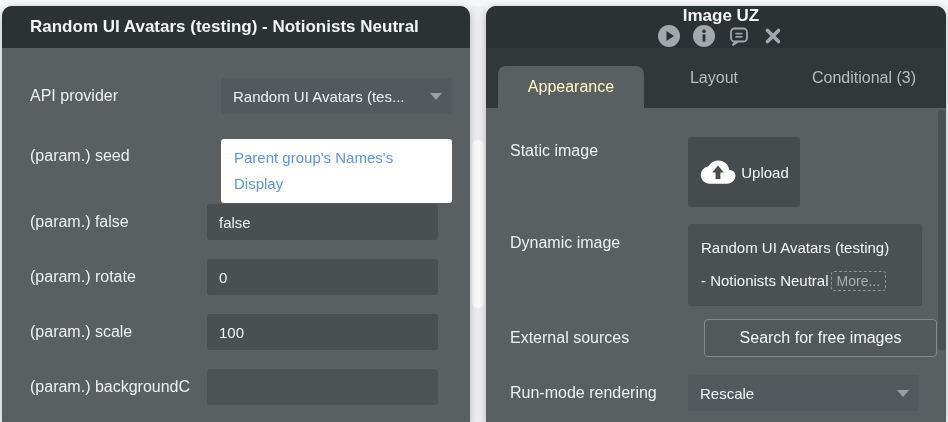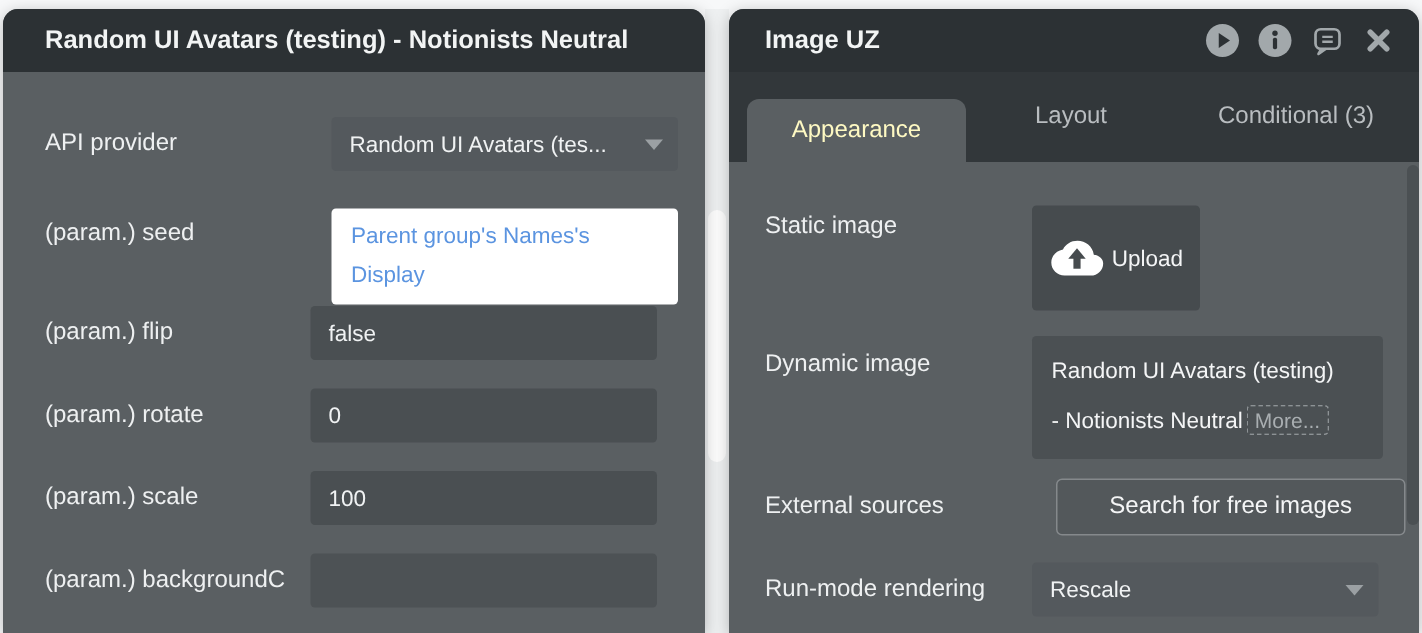--- a/index.html
+++ b/index.html
@@ -21,21 +21,21 @@
   .right-panel { left:486px; width:460px; }
 
   .panel-header {
     position:absolute; left:0; top:0; right:0; height:42px;
     background:#2c3134;
     border-radius:10px 10px 0 0;
     display:flex; align-items:center;
     color:#f2f4f4; font-size:17px; font-weight:600;
     padding:0 14px 0 28px;
   }
-  .right-panel .panel-header { padding-left:24px; }
+  .right-panel .panel-header { padding-left:24px;flex-direction:column; }
   .panel-header .title { flex:1; white-space:nowrap; overflow:hidden; }
 
   .header-icons { display:flex; align-items:center; gap:11px; padding-right:2px; }
   .hicon { width:24px; height:24px; display:block; cursor:pointer; }
 
   
   .tab-bar {
     position:absolute; left:0; right:0; top:42px; height:60px;
     background:#32373a;
   }
@@ -160,21 +160,21 @@
     <div class="val-box select-box" style="top:72px;height:36px">
       <span class="sel-text">Random UI Avatars (tes...</span>
       <span class="caret-down"></span>
     </div>
 
     <div class="field-label" style="top:140px">(param.) seed</div>
     <div class="val-box expr-box" style="top:133px;min-height:52px">
       <span class="expr-text">Parent group's Names's Display</span>
     </div>
 
-    <div class="field-label" style="top:206px">(param.) flip</div>
+    <div class="field-label" style="top:206px">(param.) false</div>
     <input class="text-input" style="top: 198px;" type="text" value="false">
 
     <div class="field-label" style="top:261px">(param.) rotate</div>
     <input class="text-input" style="top: 253px;" type="text" value="0">
 
     <div class="field-label" style="top:316px">(param.) scale</div>
     <input class="text-input" style="top: 308px;" type="text" value="100">
 
     <div class="field-label" style="top:371px">(param.) backgroundC</div>
     <input class="text-input" style="top: 363px; background: rgb(77, 82, 85);" type="text" value="">

